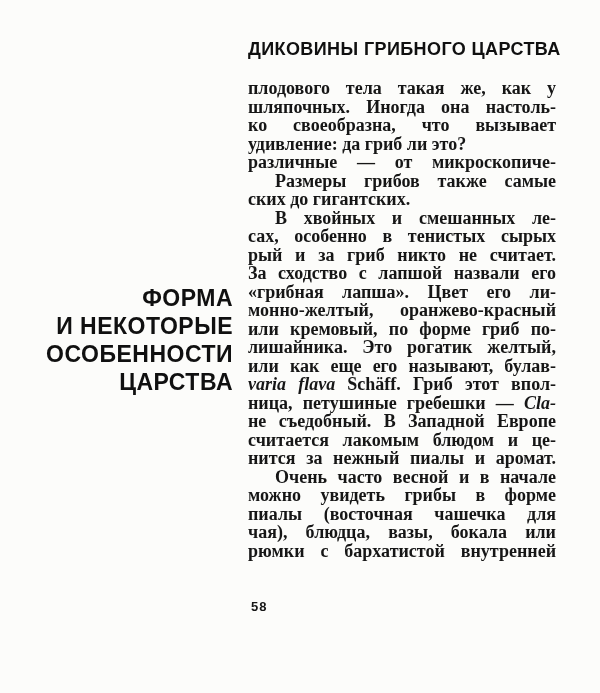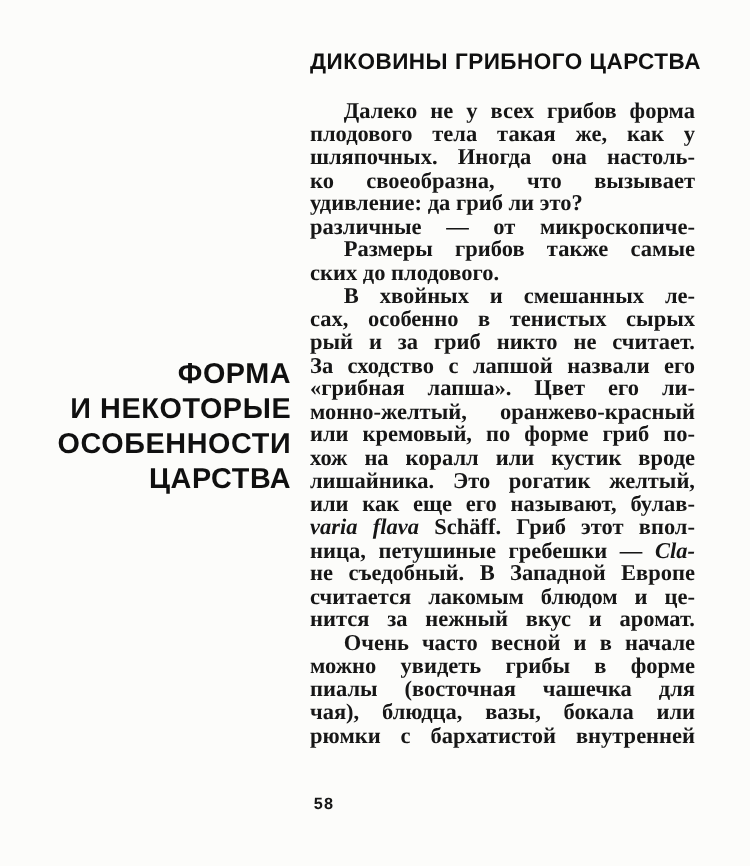--- a/index.html
+++ b/index.html
@@ -45,21 +45,21 @@
     text-align:justify;
     text-align-last:justify;
     height:18.5px;
     white-space:normal;
   }
   .line.end{text-align-last:left;}
   .line.indent{text-indent:27px;}
   .italic{font-style:italic;}
   .page-number{
     position:absolute;
-    left:251px;top:636px;
+    left:251px;top:600px;
     font-family:"Liberation Sans",sans-serif;
     font-weight:700;
     font-size:13px;line-height:14px;
     letter-spacing:1px;
     color:#161616;
   }
 </style>
 </head>
 <body>
 
@@ -68,43 +68,41 @@
   <div class="chapter-header">ДИКОВИНЫ ГРИБНОГО ЦАРСТВА</div>
 
   <div class="side-heading">
     <div>ФОРМА</div>
     <div>И НЕКОТОРЫЕ</div>
     <div>ОСОБЕННОСТИ</div>
     <div>ЦАРСТВА</div>
   </div>
 
   <div class="body-col">
-    <div class="line indent">Далеко не у всех грибов форма</div>
     <div class="line">плодового тела такая же, как у</div>
     <div class="line">шляпочных. Иногда она настоль-</div>
     <div class="line">ко своеобразна, что вызывает</div>
     <div class="line end">удивление: да гриб ли это?</div>
     <div class="line">различные — от микроскопиче-</div>
     <div class="line indent">Размеры грибов также самые</div>
-    <div class="line end">ских до плодового.</div>
+    <div class="line end">ских до гигантских.</div>
     <div class="line indent">В хвойных и смешанных ле-</div>
     <div class="line">сах, особенно в тенистых сырых</div>
     <div class="line">рый и за гриб никто не считает.</div>
     <div class="line">За сходство с лапшой назвали его</div>
     <div class="line">«грибная лапша». Цвет его ли-</div>
     <div class="line">монно-желтый, оранжево-красный</div>
     <div class="line">или кремовый, по форме гриб по-</div>
-    <div class="line">хож на коралл или кустик вроде</div>
     <div class="line">лишайника. Это рогатик желтый,</div>
     <div class="line">или как еще его называют, булав-</div>
     <div class="line"><span class="italic">varia flava</span><span> Schäff. Гриб этот впол-</span></div>
     <div class="line"><span>ница, петушиные гребешки — </span><span class="italic">Cla-</span></div>
     <div class="line">не съедобный. В Западной Европе</div>
     <div class="line">считается лакомым блюдом и це-</div>
-    <div class="line">нится за нежный вкус и аромат.</div>
+    <div class="line">нится за нежный пиалы и аромат.</div>
     <div class="line indent">Очень часто весной и в начале</div>
     <div class="line">можно увидеть грибы в форме</div>
     <div class="line">пиалы (восточная чашечка для</div>
     <div class="line">чая), блюдца, вазы, бокала или</div>
     <div class="line">рюмки с бархатистой внутренней</div>
   </div>
 
   <div class="page-number">58</div>
 
 </div>

